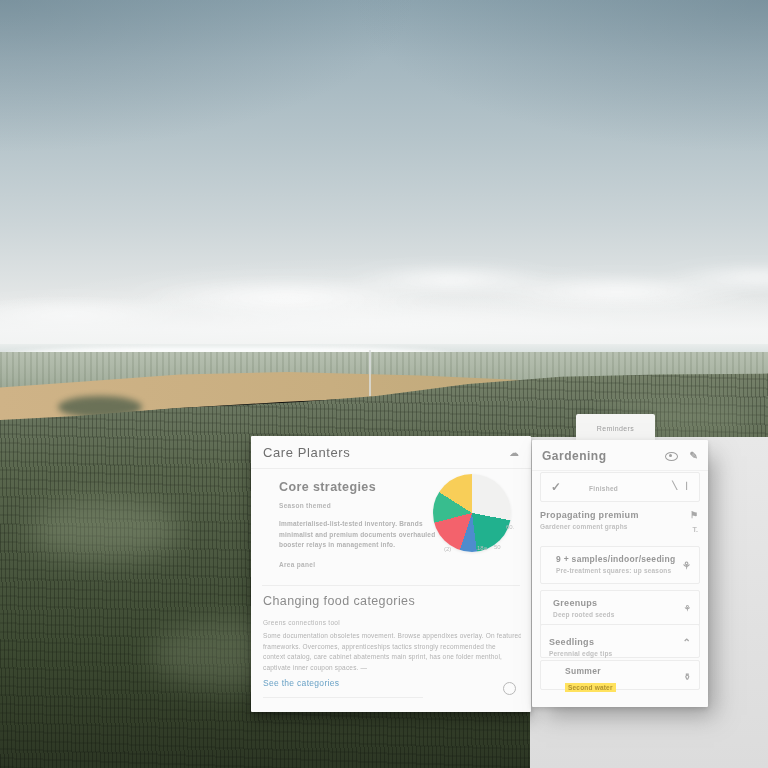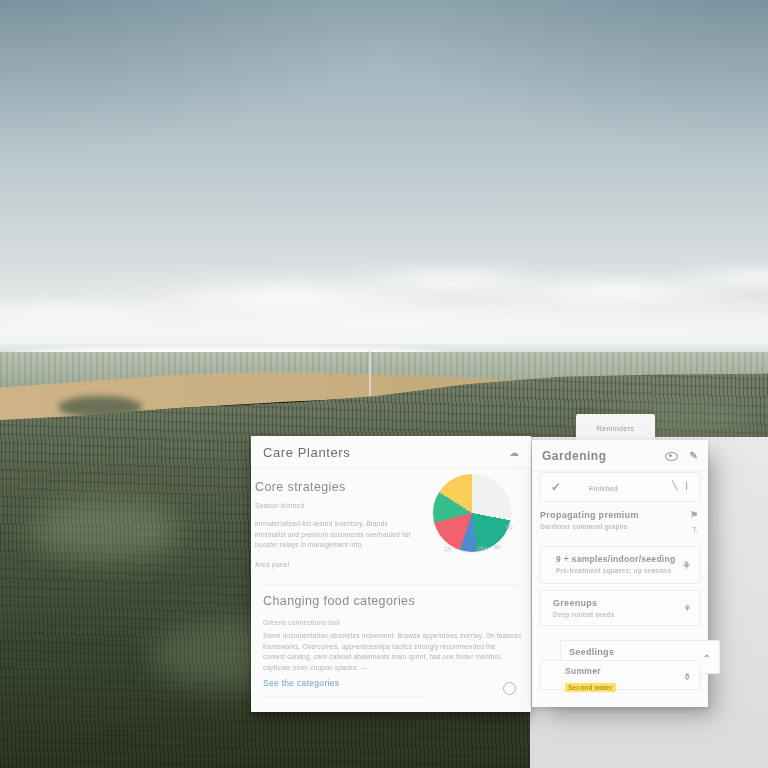--- a/index.html
+++ b/index.html
@@ -66,21 +66,21 @@
 
   
   .cardHead{display:flex;align-items:center;justify-content:space-between;
     padding:9px 12px 8px 12px;border-bottom:1px solid #ededed;}
   .cardTitle{font-size:13px;color:#6e6e6e;letter-spacing:.6px;}
   .miniIcon{font-size:10px;color:#a2a2a2;line-height:1;}
   .sectionHead{font-size:12.5px;color:#8b8b8b;letter-spacing:.4px;}
   .tiny{font-size:6.5px;color:#b6b6b6;letter-spacing:.3px;line-height:10px;}
   .tinyPara div{font-size:6.5px;color:#b2b2b2;letter-spacing:.2px;line-height:10.5px;
     white-space:nowrap;overflow:hidden;}
-  #lcBody{position:absolute;left:4px;top:44px;width:256px;}
+  #lcBody{position:absolute;left:28px;top:44px;width:256px;font-weight:bold;}
   #pie{left:433px;top:474px;width:78px;height:78px;border-radius:50%;
     box-shadow:0 1px 3px rgba(0,0,0,.08);}
   .pieLabel{font-size:6px;color:#bdbdbd;}
   #divider2{left:262px;top:585px;width:258px;height:1px;background:#ededed;}
   #link{font-size:8.5px;color:#6aa2c6;letter-spacing:.3px;}
   #linkRule{left:263px;top:697px;width:160px;height:1px;background:#ededed;}
   #lcCircle{left:503px;top:682px;width:11px;height:11px;border:1.2px solid #b8b8b8;border-radius:50%;}
 
   
   #rcHead{display:flex;align-items:center;padding:9px 10px 7px 10px;border-bottom:1px solid #f0f0f0;}
@@ -189,21 +189,21 @@
       <div class="rowSub">Pre-treatment squares: up seasons</div>
       <span class="trailIcon" style="right:8px;top:14px;font-size:10px;">⚘</span>
     </div>
 
     <div class="row boxed" style="top:150px;height:36px;padding:7px 12px;">
       <div class="rowTitle" style="font-size:9px;">Greenups</div>
       <div class="rowSub">Deep rooted seeds</div>
       <span class="trailIcon" style="right:8px;top:14px;">⚘</span>
     </div>
 
-    <div class="row boxed" style="top:200px;height:34px;padding:6px 8px;margin-left:20px;">
+    <div class="row boxed" style="top:184px;height:34px;padding:12px 8px;">
       <div class="rowTitle" style="font-size:9px;">Seedlings</div>
       <div class="rowSub">Perennial edge tips</div>
       <span class="trailIcon" style="right:8px;top:13px;font-size:10px;">⌃</span>
     </div>
 
     <div class="row boxed" style="top:220px;height:30px;padding:5px 24px;">
       <div class="rowTitle">Summer</div>
       <span class="hl">Second water</span>
       <span class="trailIcon" style="right:8px;top:12px;font-size:9px;">⚱</span>
     </div>

